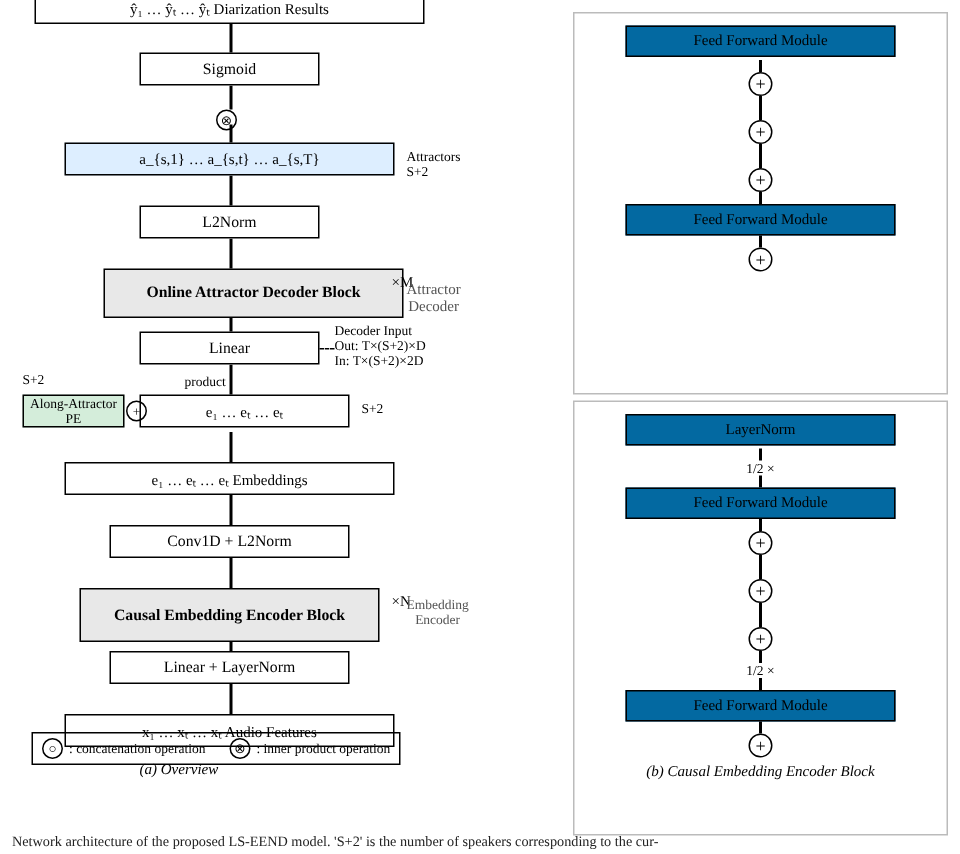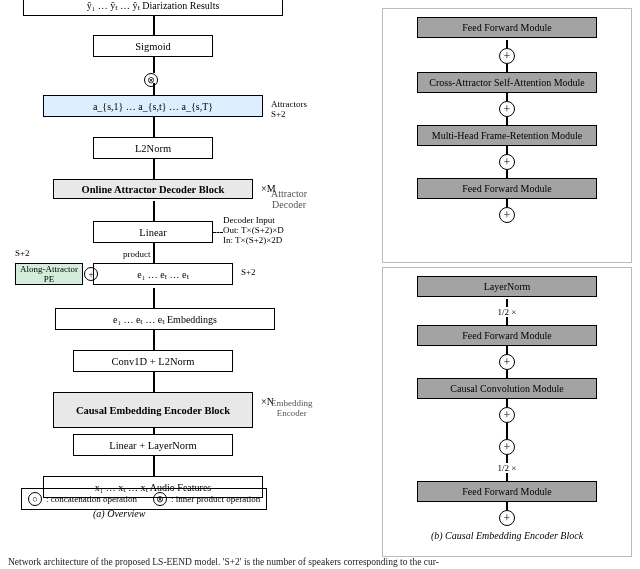--- a/index.html
+++ b/index.html
@@ -81,21 +81,21 @@
       padding: 6px;
     }
     .right-bottom {
       height: 260px;
       position: relative;
       border: 1px solid #ccc;
       padding: 6px;
     }
     .module-box {
       border: 1.5px solid #000;
-      background: #a3a3a3;
+      background: #0369a1;
       text-align: center;
       padding: 4px 6px;
       font-size: 10px;
       margin: 0 auto;
       width: 180px;
       display: block;
     }
     .plus-circle {
       width: 16px;
       height: 16px;
@@ -194,21 +194,21 @@
       <span class="label-text" style="left:248px;top:388px;">×N</span>
 
       <div class="arrow-v" style="left:140px;top:364px;height:20px;"></div>
 
       <div class="box" style="left:60px;top:342px;width:160px;height:22px;">
         <span>Conv1D + L2Norm</span>
       </div>
 
       <div class="arrow-v" style="left:140px;top:322px;height:20px;"></div>
 
-      <div class="box" style="left:30px;top:300px;width:220px;height:22px;font-size:10px;margin-left:12px;">
+      <div class="box" style="left:30px;top:300px;width:220px;height:22px;font-size:10px;">
         <span>e₁ … eₜ … eₜ  Embeddings</span>
       </div>
 
       <span class="label-text" style="left:258px;top:390px;font-size:9px;color:#555;">Embedding<br>Encoder</span>
 
       <div class="arrow-v" style="left:140px;top:280px;height:20px;"></div>
 
       <div style="position:absolute;left:80px;top:255px;display:flex;gap:4px;">
         <div class="box" style="width:140px;height:22px;font-size:10px;">
           e₁ … eₜ … eₜ
@@ -234,21 +234,21 @@
       </div>
 
       <span class="label-text" style="left:210px;top:207px;font-size:9px;">Decoder Input</span>
       <span class="label-text" style="left:210px;top:217px;font-size:9px;">Out: T×(S+2)×D</span>
       <span class="label-text" style="left:210px;top:227px;font-size:9px;">In: T×(S+2)×2D</span>
 
       <div style="position:absolute;left:200px;top:224px;width:10px;height:1px;border-top:1px dashed #000;"></div>
 
       <div class="arrow-v" style="left:140px;top:193px;height:20px;"></div>
 
-      <div class="box box-bold box-shaded" style="left:40px;top:171px;width:200px;height:20px;">
+      <div class="box box-bold box-shaded" style="left:56px;top:171px;width:200px;height:33px;">
         <span>Online Attractor Decoder Block</span>
       </div>
       <span class="label-text" style="left:248px;top:175px;">×M</span>
 
       <div class="arrow-v" style="left:140px;top:151px;height:20px;"></div>
 
       <div class="box" style="left:80px;top:129px;width:120px;height:22px;">
         <span>L2Norm</span>
       </div>
 
@@ -303,34 +303,24 @@
 
         <div style="margin-bottom:2px;margin-top:2px;">
           <div class="module-box">
             <span>Feed Forward Module</span>
           </div>
         </div>
         <div class="connector-v"></div>
         <div class="plus-circle">+</div>
         <div class="connector-v"></div>
 
-        <div>
-          <div class="module-box">
-            <span>Cross-Attractor Self-Attention Module</span>
-          </div>
-        </div>
-        <div class="connector-v"></div>
-        <div class="plus-circle">+</div>
-        <div class="connector-v"></div>
-
-        <div>
-          <div class="module-box">
-            <span>Multi-Head Frame-Retention Module</span>
-          </div>
-        </div>
+        <div class="connector-v"></div>
+        <div class="plus-circle">+</div>
+        <div class="connector-v"></div>
+
         <div class="connector-v"></div>
         <div class="plus-circle">+</div>
         <div class="connector-v"></div>
 
         <div>
           <div class="module-box">
             <span>Feed Forward Module</span>
           </div>
         </div>
         <div class="connector-v"></div>
@@ -354,25 +344,20 @@
 
         <div>
           <div class="module-box">
             <span>Feed Forward Module</span>
           </div>
         </div>
         <div class="connector-v"></div>
         <div class="plus-circle">+</div>
         <div class="connector-v"></div>
 
-        <div>
-          <div class="module-box">
-            <span>Causal Convolution Module</span>
-          </div>
-        </div>
         <div class="connector-v"></div>
         <div class="plus-circle">+</div>
         <div class="connector-v"></div>
 
         <div class="connector-v"></div>
         <div class="plus-circle">+</div>
         <div class="connector-v"></div>
 
         <div style="font-size:9px;text-align:center;">1/2 ×</div>
         <div class="connector-v"></div>

